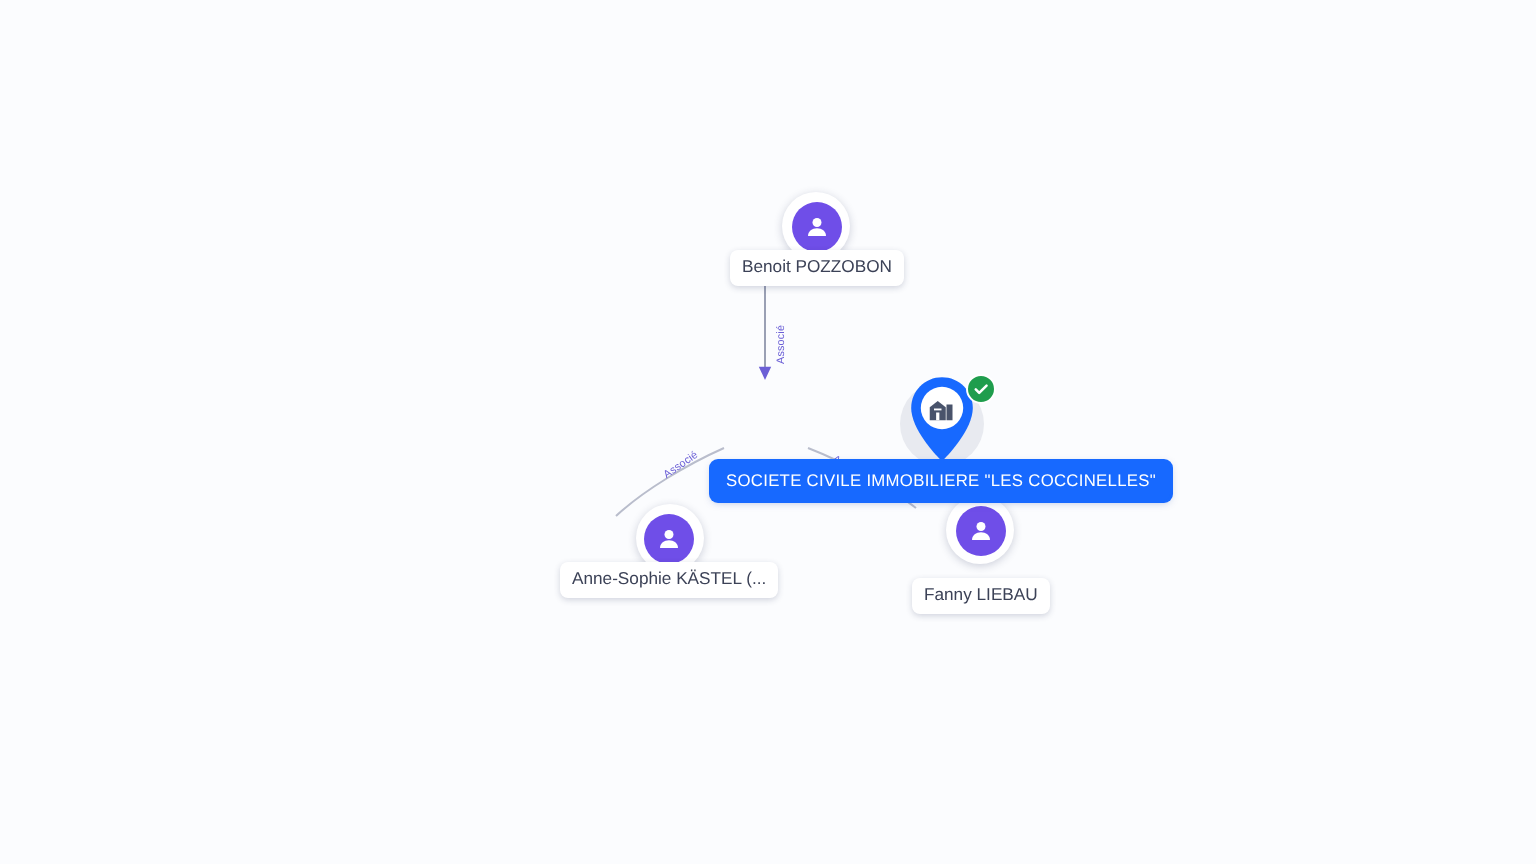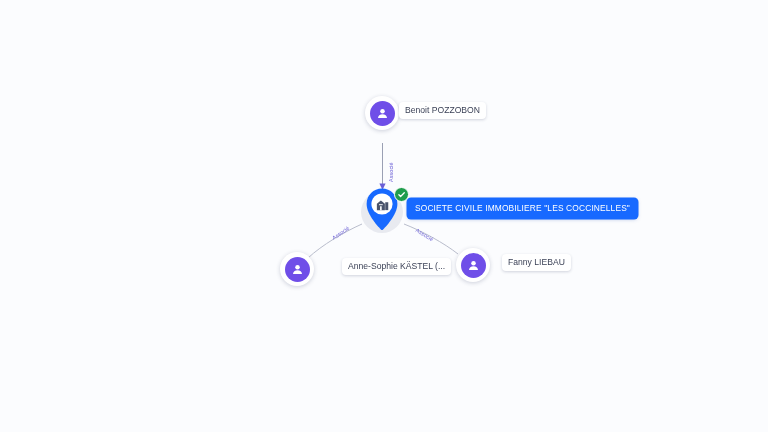--- a/index.html
+++ b/index.html
@@ -56,21 +56,21 @@
     pointer-events: auto;
   }
   .edge-label.vertical {
     transform: rotate(-90deg);
   }
 
   
   .node {
     position: absolute;
     display: flex;
-    flex-direction: row;
+    flex-direction: column;
     align-items: center;
   }
 
   
   .avatar-ring {
     width: 34px;
     height: 34px;
     border-radius: 50%;
     background: #ffffff;
     box-shadow: 0 1px 4px rgba(40,50,90,.22);
@@ -233,21 +233,21 @@
       <div class="verified-badge">
         <svg width="9" height="9" viewBox="0 0 24 24" aria-hidden="true">
           <path d="M5 12.6l4.6 4.6L19.4 7.4" fill="none" stroke="#ffffff" stroke-width="3.4" stroke-linecap="round" stroke-linejoin="round"></path>
         </svg>
       </div>
     </div>
 
     <div class="company-label">SOCIETE CIVILE IMMOBILIERE "LES COCCINELLES"</div>
   </div>
 
-  <div class="node" id="node-person-left" style="left:280px; top:252px;gap:28px;">
+  <div class="node" id="node-person-left" style="left:280px; top:252px;">
     <div class="avatar-ring">
       <div class="avatar-disc">
         <svg width="15" height="15" viewBox="0 0 24 24" aria-hidden="true">
           <circle cx="12" cy="8.4" r="3.6" fill="#ffffff"></circle>
           <path d="M4.8 19.2c0-3.8 3.3-6.2 7.2-6.2s7.2 2.4 7.2 6.2z" fill="#ffffff"></path>
         </svg>
       </div>
     </div>
     <div class="name-pill">Anne-Sophie KÄSTEL (...</div>
   </div>

